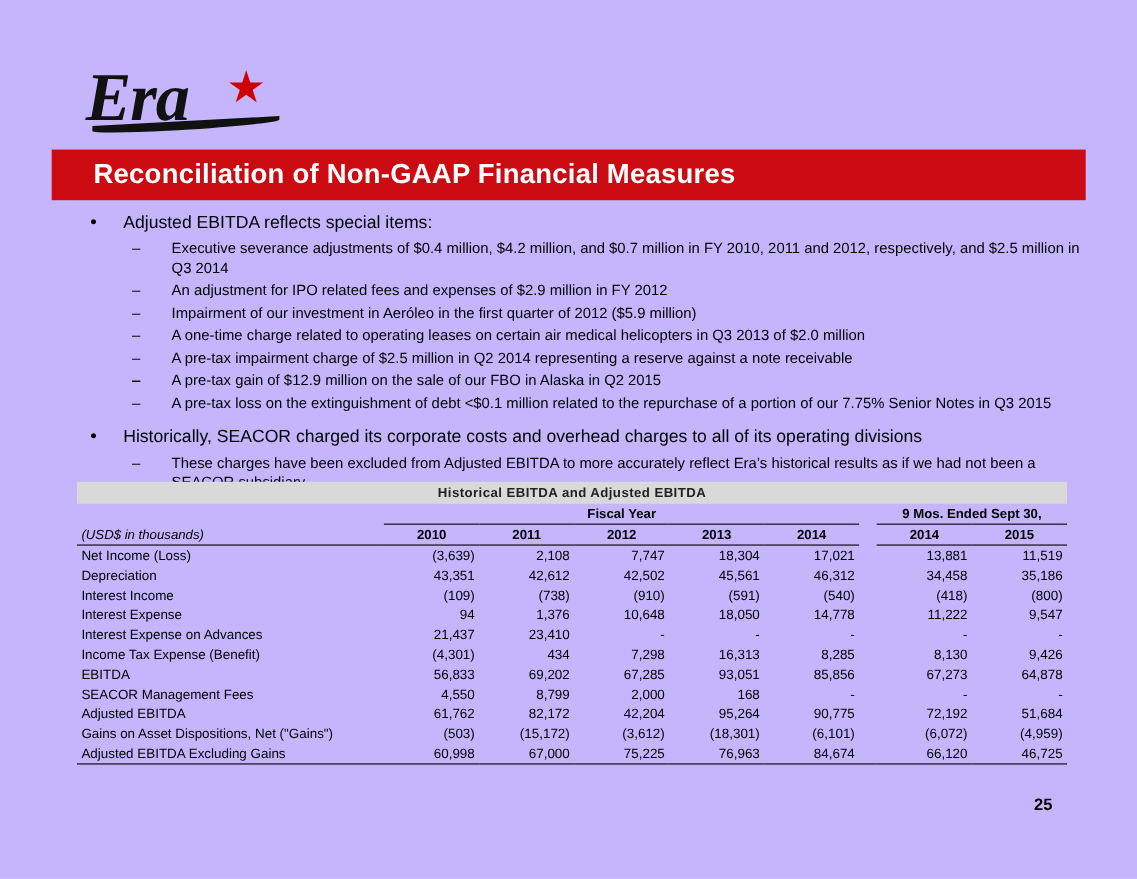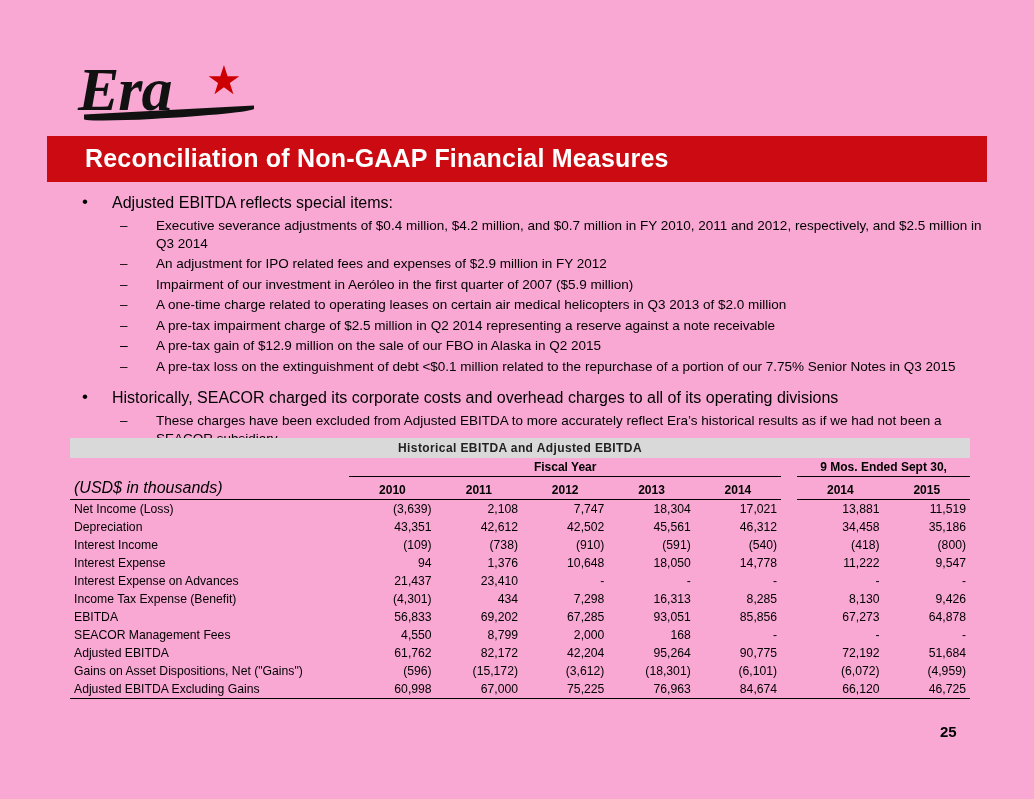--- a/index.html
+++ b/index.html
@@ -12,21 +12,21 @@
     height: 799px;
     font-family: "Liberation Sans", sans-serif;
     color: #000000;
     position: relative;
     overflow: hidden;
   }
   .slide {
     position: relative;
     width: 1034px;
     height: 799px;
-    background: #f9a8d4;
+    background: #c4b5fd;
   }
 
   
   .logo {
     position: absolute;
     left: 78px;
     top: 58px;
     width: 190px;
     height: 62px;
   }
@@ -154,21 +154,21 @@
   }
   .yr {
     text-align: center;
     font-weight: bold;
     font-size: 12px;
     border-bottom: 1px solid #000;
     padding-bottom: 2px;
   }
   .units {
     font-style: italic;
-    font-size: 16px;
+    font-size: 12px;
     text-align: left;
     border-bottom: 1px solid #000;
     padding-bottom: 2px;
   }
   .indent1 { padding-left: 8px; }
   .row-line td { border-bottom: 1px solid #000; }
 
   
   .page-num {
     position: absolute;
@@ -203,21 +203,21 @@
     <div class="b2">
       <span class="dash">–</span>
       <span>Executive severance adjustments of $0.4 million, $4.2 million, and $0.7 million in FY 2010, 2011 and 2012, respectively, and $2.5 million in Q3 2014</span>
     </div>
     <div class="b2">
       <span class="dash">–</span>
       <span>An adjustment for IPO related fees and expenses of $2.9 million in FY 2012</span>
     </div>
     <div class="b2">
       <span class="dash">–</span>
-      <span>Impairment of our investment in Aeróleo in the first quarter of 2007 ($5.9 million)</span>
+      <span>Impairment of our investment in Aeróleo in the first quarter of 2012 ($5.9 million)</span>
     </div>
     <div class="b2">
       <span class="dash">–</span>
       <span>A one-time charge related to operating leases on certain air medical helicopters in Q3 2013 of $2.0 million</span>
     </div>
     <div class="b2">
       <span class="dash">–</span>
       <span>A pre-tax impairment charge of $2.5 million in Q2 2014 representing a reserve against a note receivable</span>
     </div>
     <div class="b2">
@@ -370,21 +370,21 @@
             <td class="num-col" style="text-align: right;">82,172</td>
             <td class="num-col" style="text-align: right;">42,204</td>
             <td class="num-col" style="text-align: right;">95,264</td>
             <td class="num-col" style="text-align: right;">90,775</td>
             <td></td>
             <td class="num-col" style="text-align: right;">72,192</td>
             <td class="num-col" style="text-align: right;">51,684</td>
           </tr>
           <tr>
             <td class="indent1">Gains on Asset Dispositions, Net ("Gains")</td>
-            <td class="num-col" style="text-align: right;">(596)</td>
+            <td class="num-col" style="text-align: right;">(503)</td>
             <td class="num-col" style="text-align: right;">(15,172)</td>
             <td class="num-col" style="text-align: right;">(3,612)</td>
             <td class="num-col" style="text-align: right;">(18,301)</td>
             <td class="num-col" style="text-align: right;">(6,101)</td>
             <td></td>
             <td class="num-col" style="text-align: right;">(6,072)</td>
             <td class="num-col" style="text-align: right;">(4,959)</td>
           </tr>
           <tr class="row-line">
             <td>Adjusted EBITDA Excluding Gains</td>

